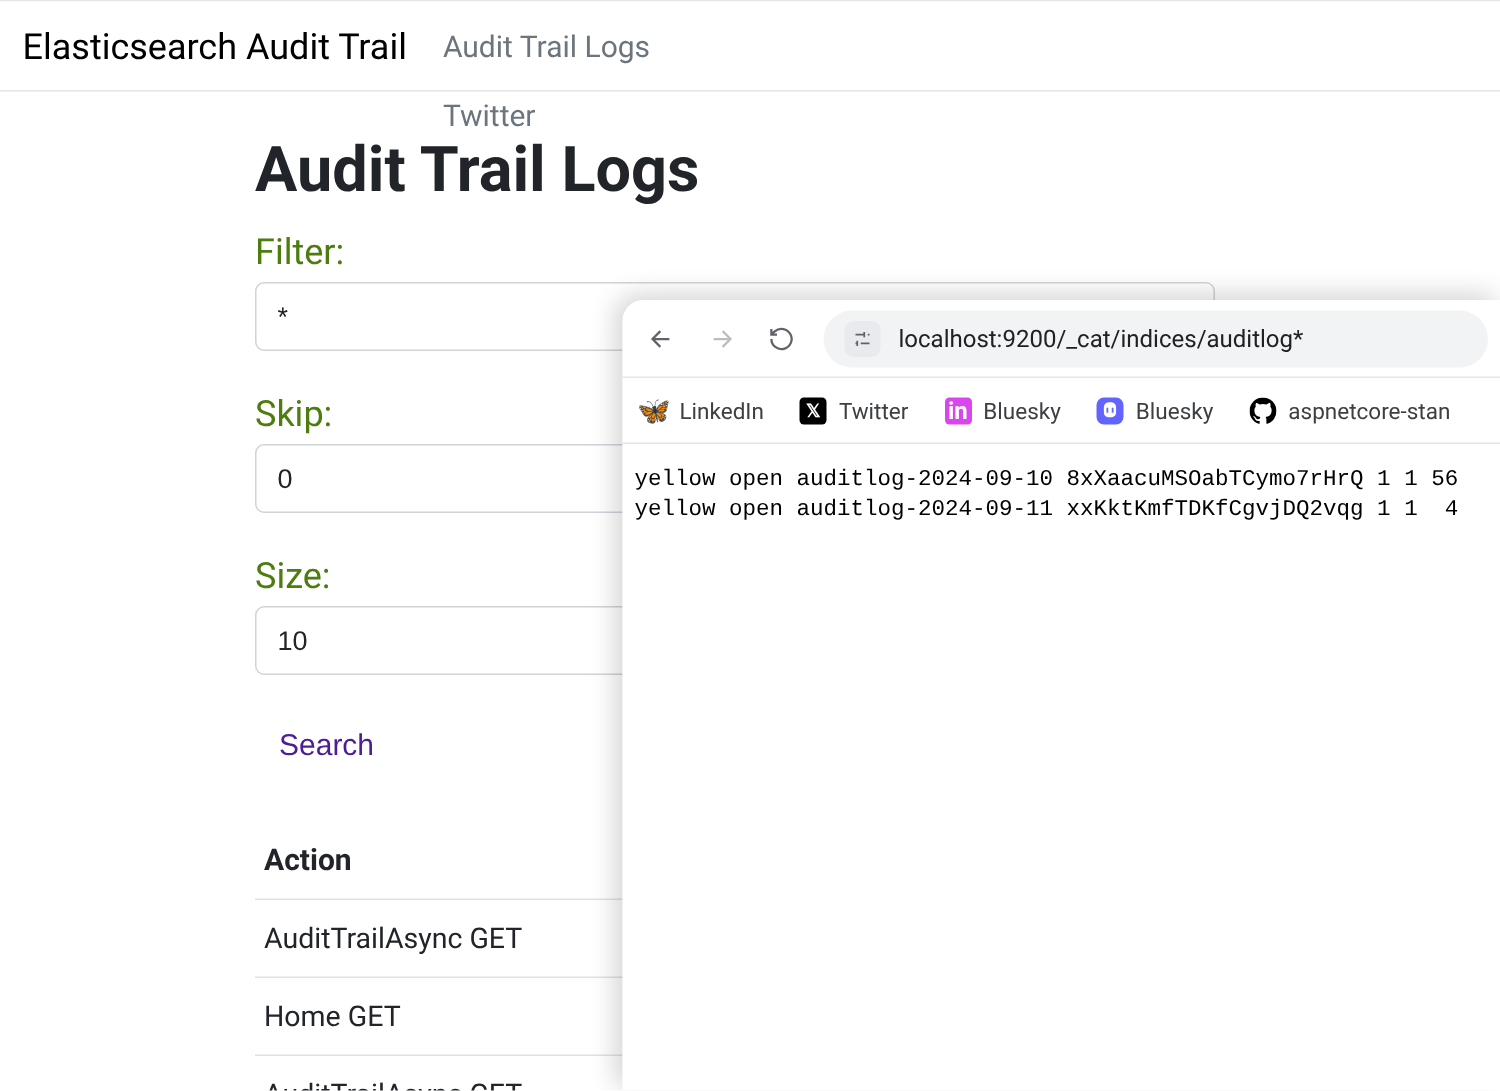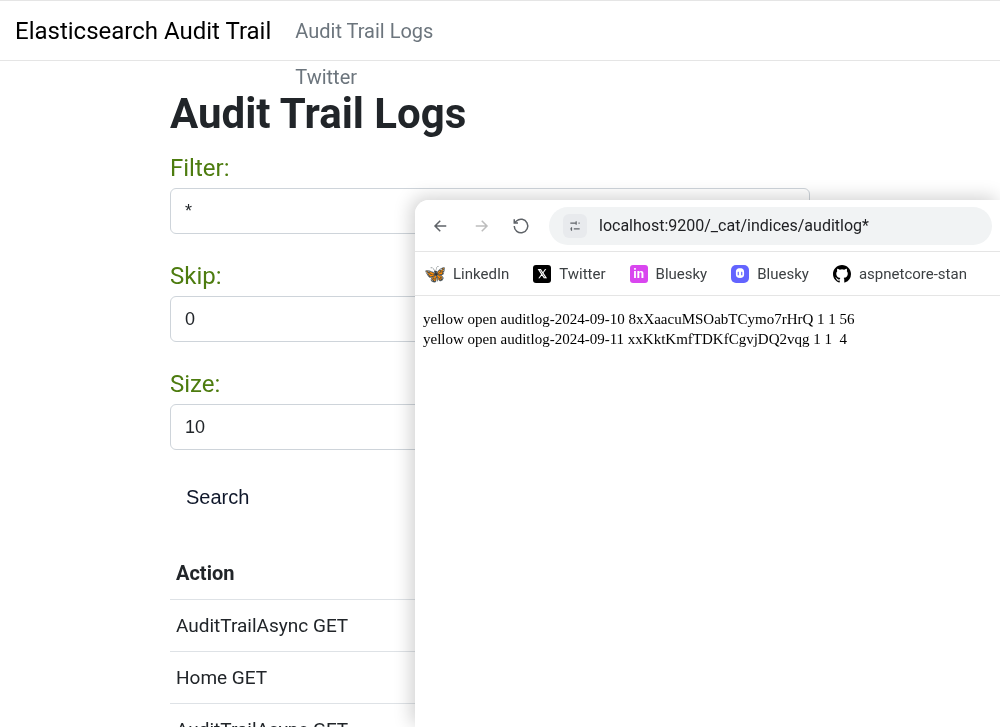--- a/index.html
+++ b/index.html
@@ -62,21 +62,21 @@
       border-radius: 6px;
       padding: 8px 14px;
       font-size: 18px;
       color: #212529;
       background: #fff;
     }
     .search-btn {
       border: none;
       background: transparent;
       font-size: 20px;
-      color: #0f172a;
+      color: #4c1d95;
       padding: 8px 10px;
       margin-left: 6px;
       cursor: pointer;
     }
 
     .table {
       margin-top: 34px;
       width: 100%;
       border-collapse: collapse;
     }
@@ -236,29 +236,29 @@
       white-space: nowrap;
     }
     .bm-icon {
       width: 18px; height: 18px;
       display:flex; align-items:center; justify-content:center;
       border-radius: 3px;
       flex-shrink: 0;
     }
     .bm-bluesky { color: #1185fe; font-size: 18px; }
     .bm-x { background:#000; color:#fff; font-size:12px; font-weight:700; }
-    .bm-linkedin { background:#d946ef; color:#fff; font-size:13px; font-weight:700; }
+    .bm-linkedin { background:#d946ef; color:#fff; font-size:16px; font-weight:700; }
     .bm-mastodon { background:#6364ff; color:#fff; border-radius:5px; }
     .bm-github { color:#000; }
 
     .browser-body {
       flex: 1;
       background: #fff;
       padding: 14px 8px;
-      font-family: Liberation Serif, serif;
+      font-family: Liberation Mono, monospace;
       font-size: 15px;
       line-height: 1.3;
       color: #000;
       white-space: pre;
       overflow: hidden;
     }
   </style>
 </head>
 <body>
 

